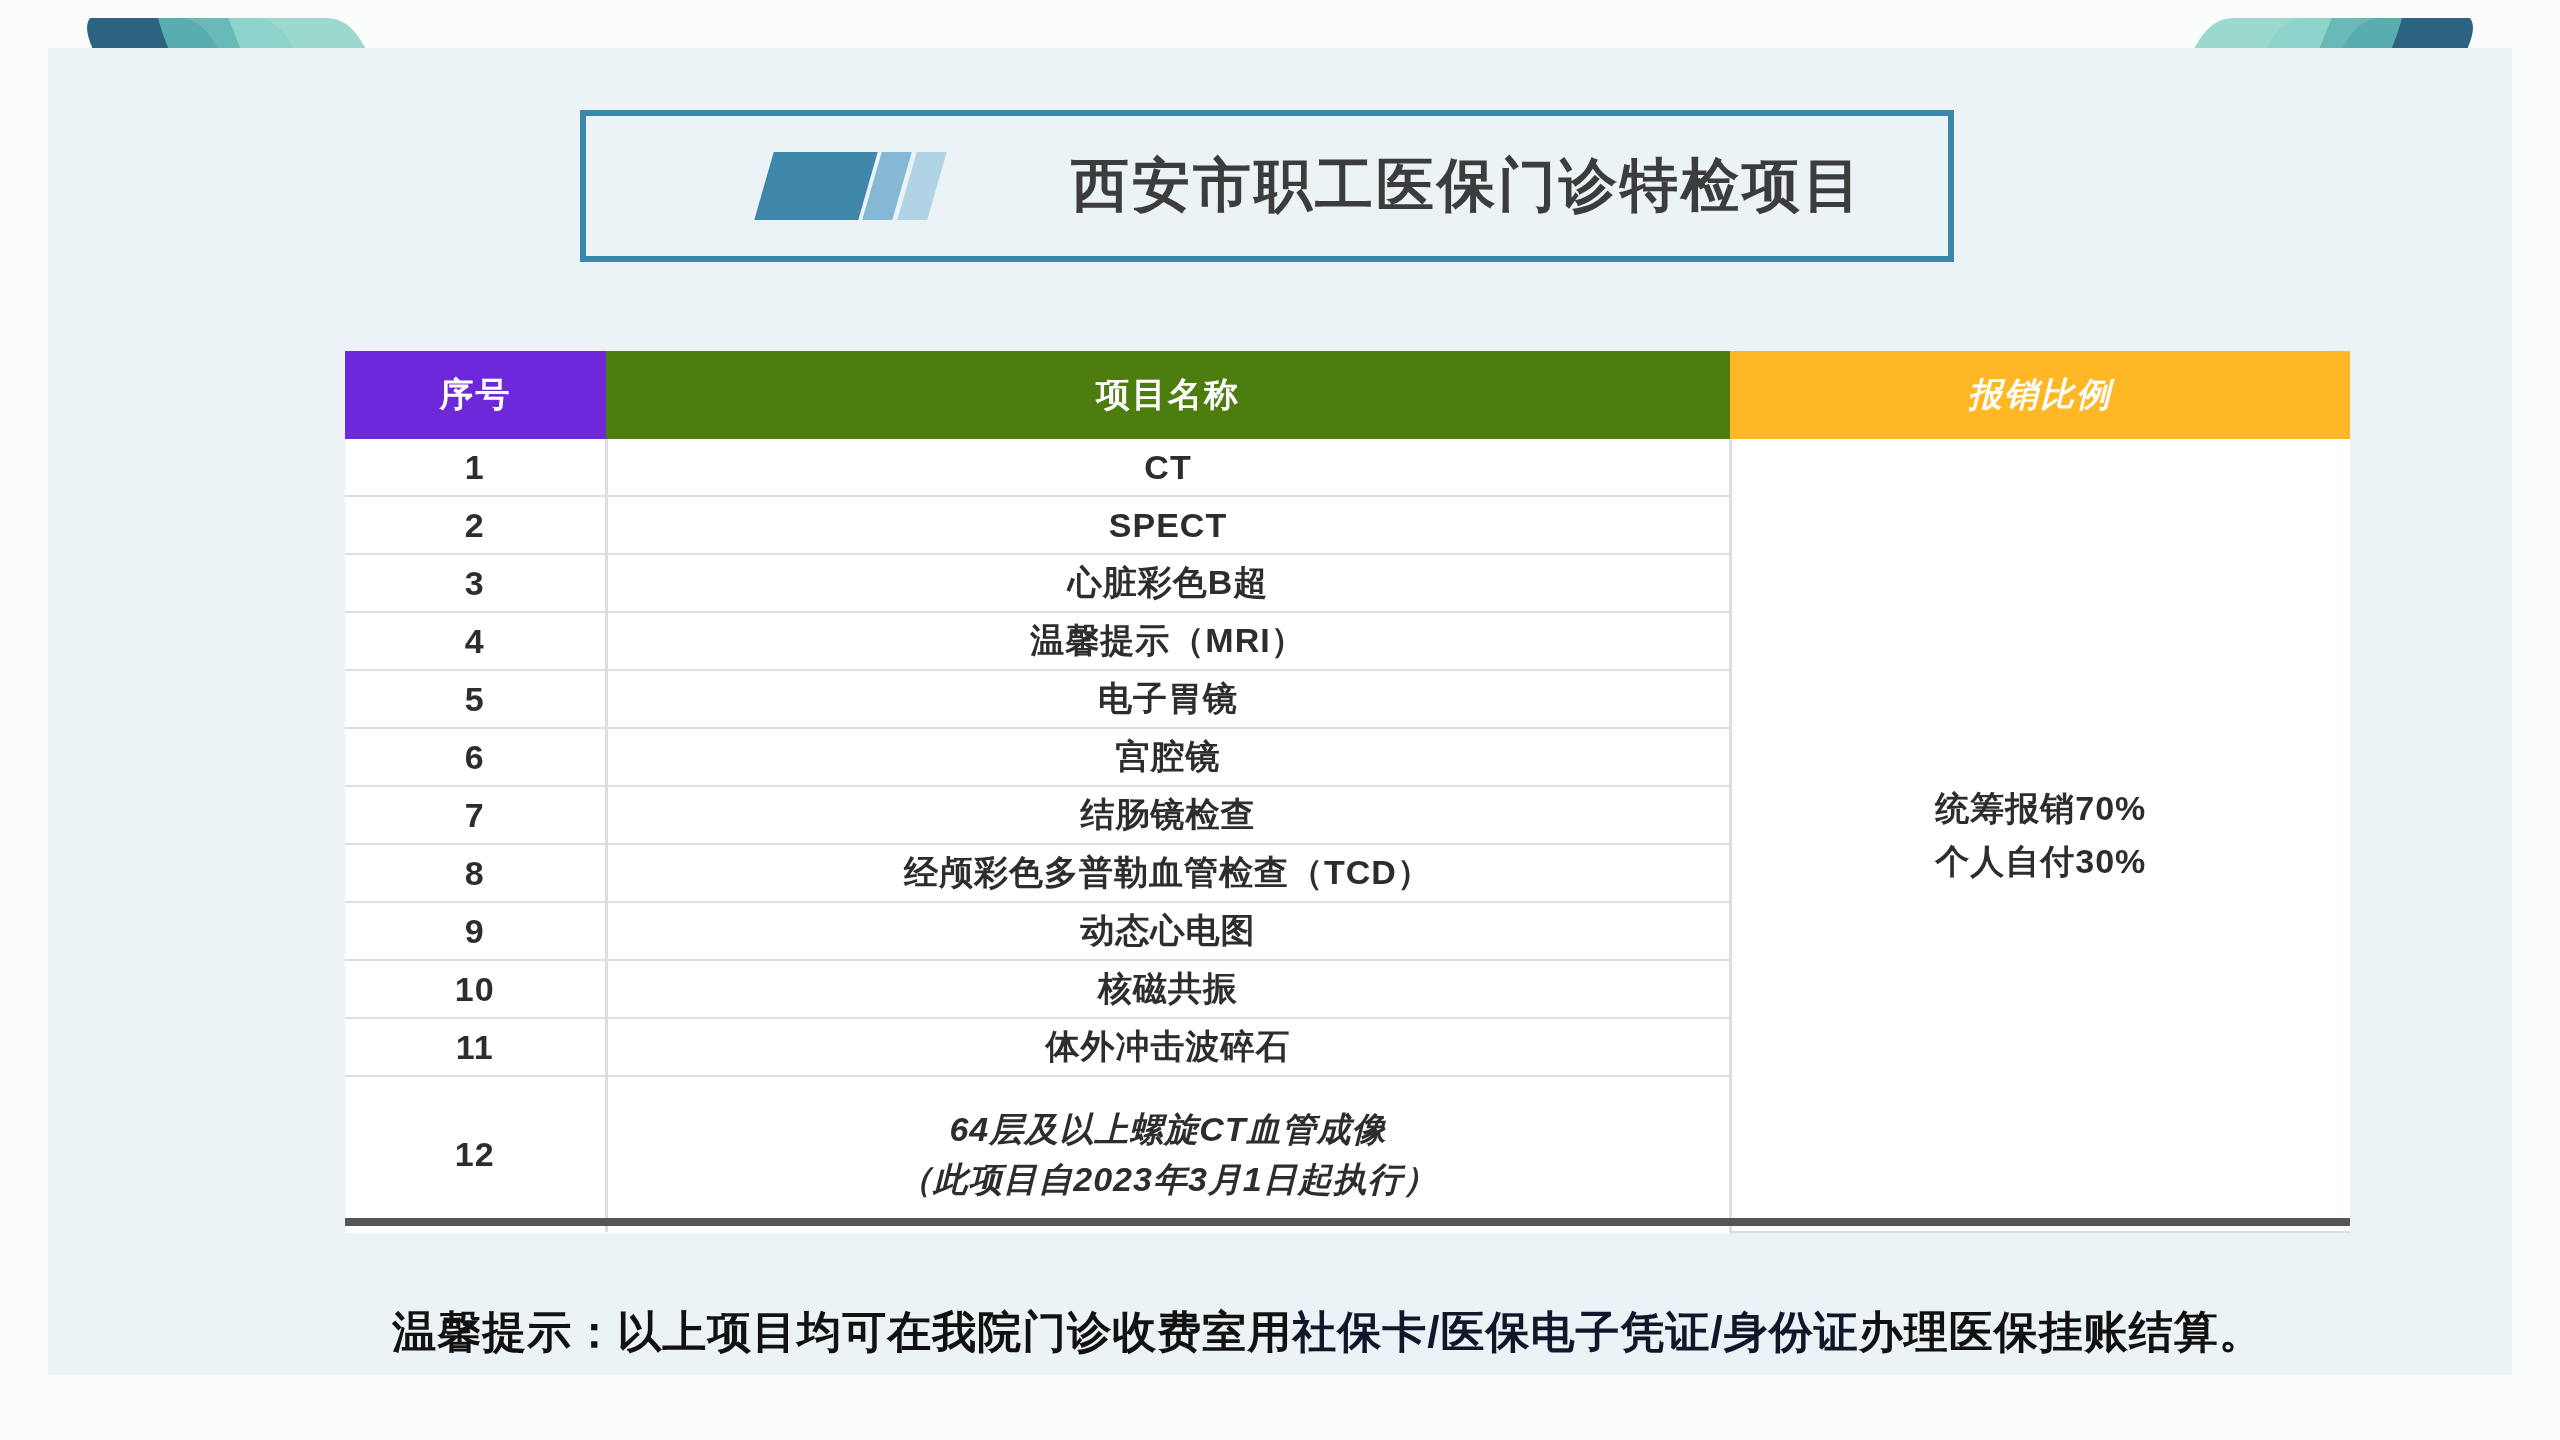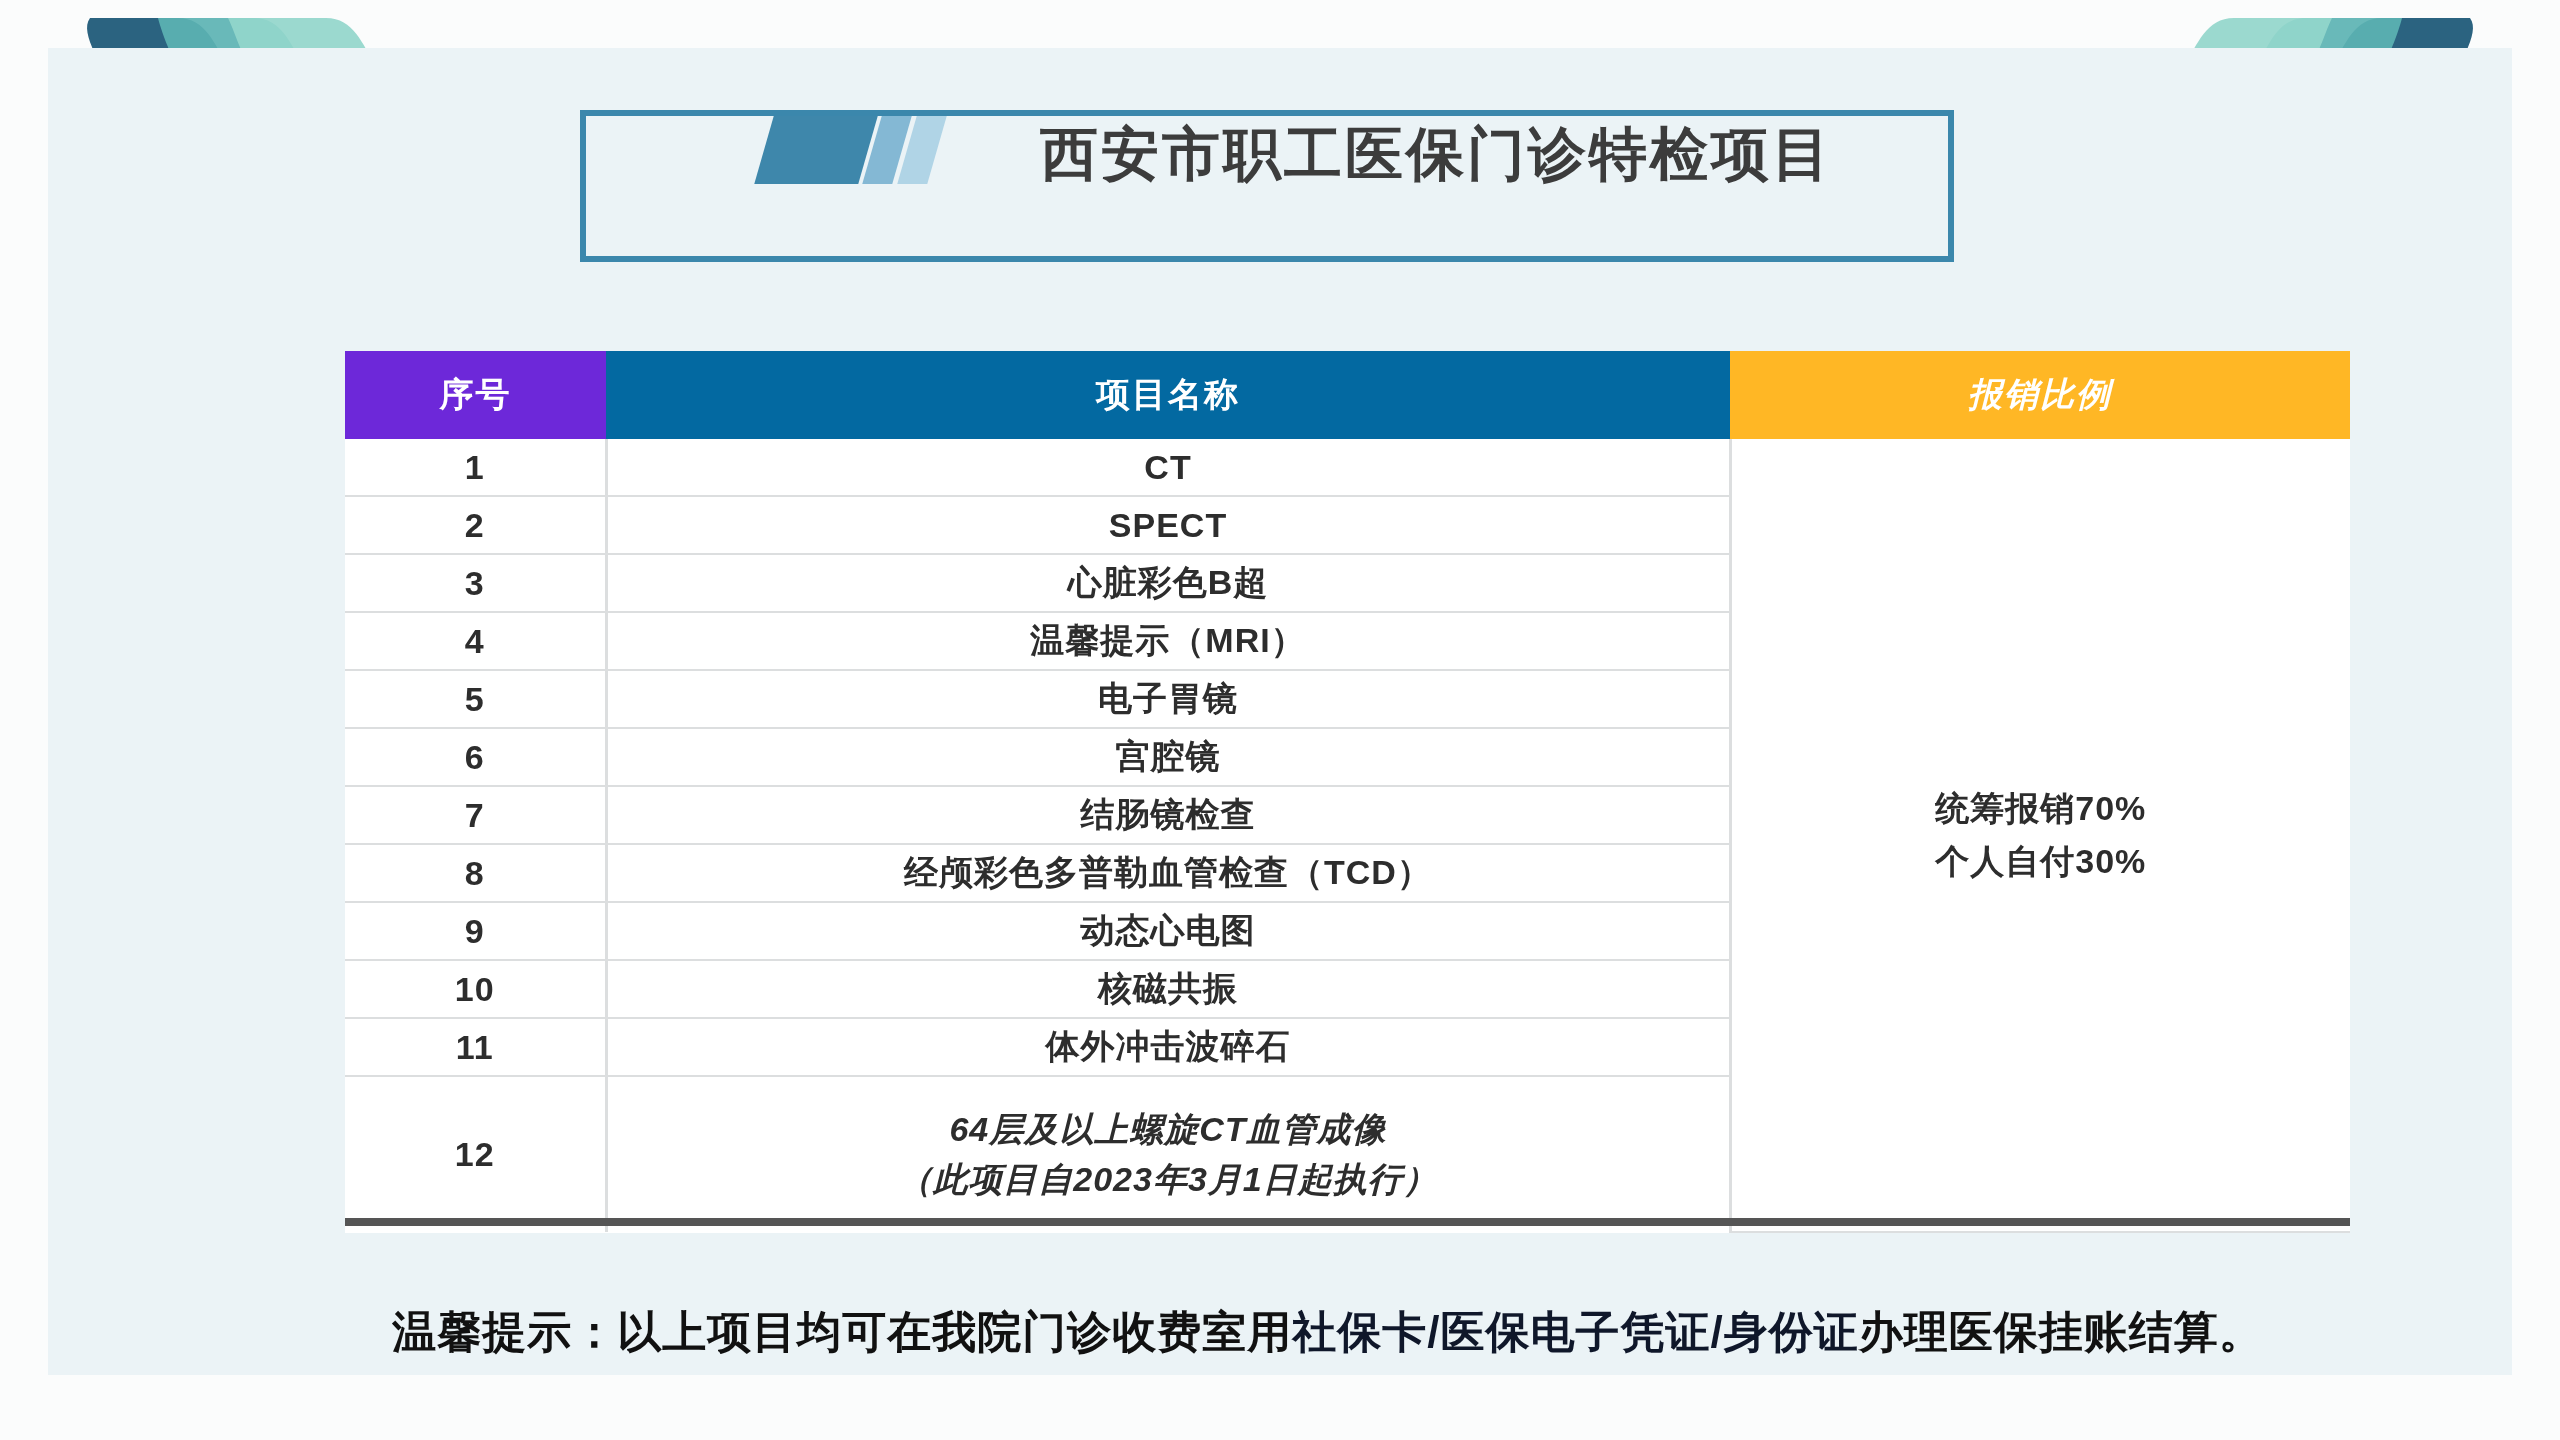--- a/index.html
+++ b/index.html
@@ -39,21 +39,22 @@
   
   .title-box {
     position: absolute;
     left: 532px;
     top: 62px;
     width: 1362px;
     height: 140px;
     border: 6px solid #3b87ac;
     background: #ebf3f6;
     display: flex;
-    align-items: flex-start;
+    align-items: center;
+    gap: 31px;
   }
   .title-marks {
     width: 190px;
     height: 68px;
     margin-left: 178px;
     position: relative;
     flex: 0 0 auto;
   }
   .tm {
     position: absolute;
@@ -94,21 +95,21 @@
   table.spec th {
     height: 86px;
     color: #ffffff;
     font-size: 34px;
     font-weight: bold;
     letter-spacing: 2px;
     text-align: center;
     border: none;
   }
   th.h-idx  { background: #6d28d9; }
-  th.h-name { background: #0369a1; }
+  th.h-name { background: #4d7c0f; }
   th.h-rate { background: #ffb725; font-style: italic; }
 
   table.spec td {
     text-align: center;
     color: #2d2d2d;
     font-size: 34px;
     font-weight: bold;
     letter-spacing: 1px;
     border-bottom: 2px solid #dcdedf;
     background: #ffffff;

